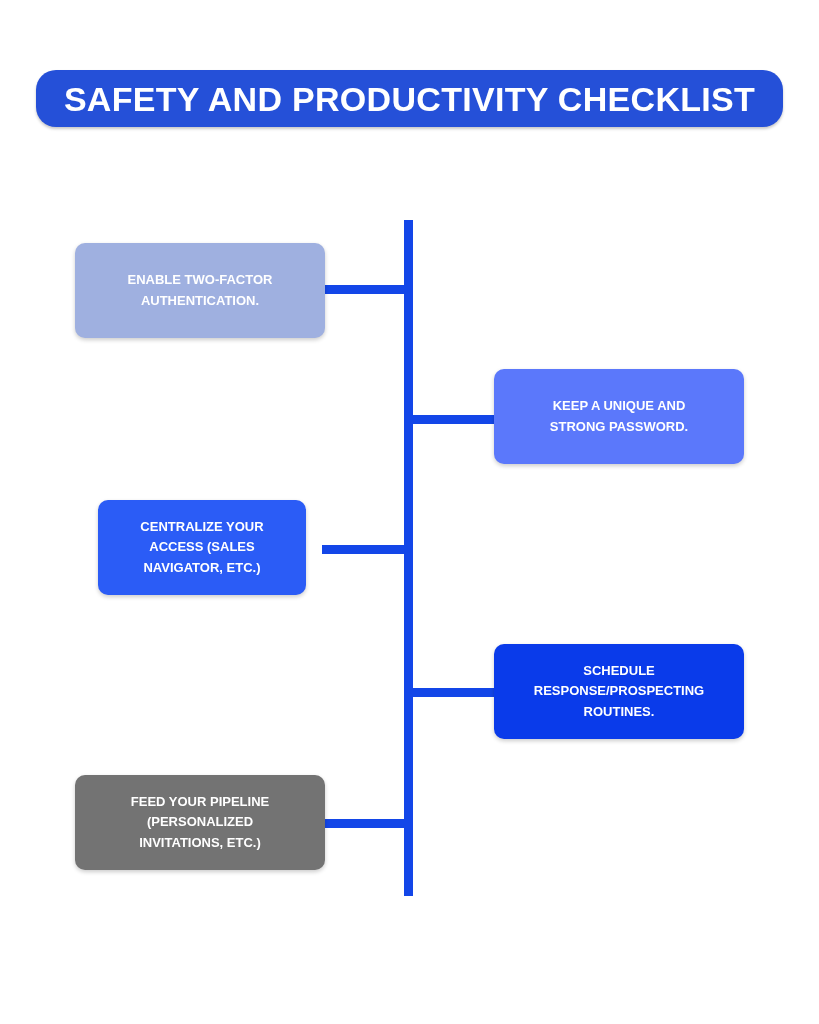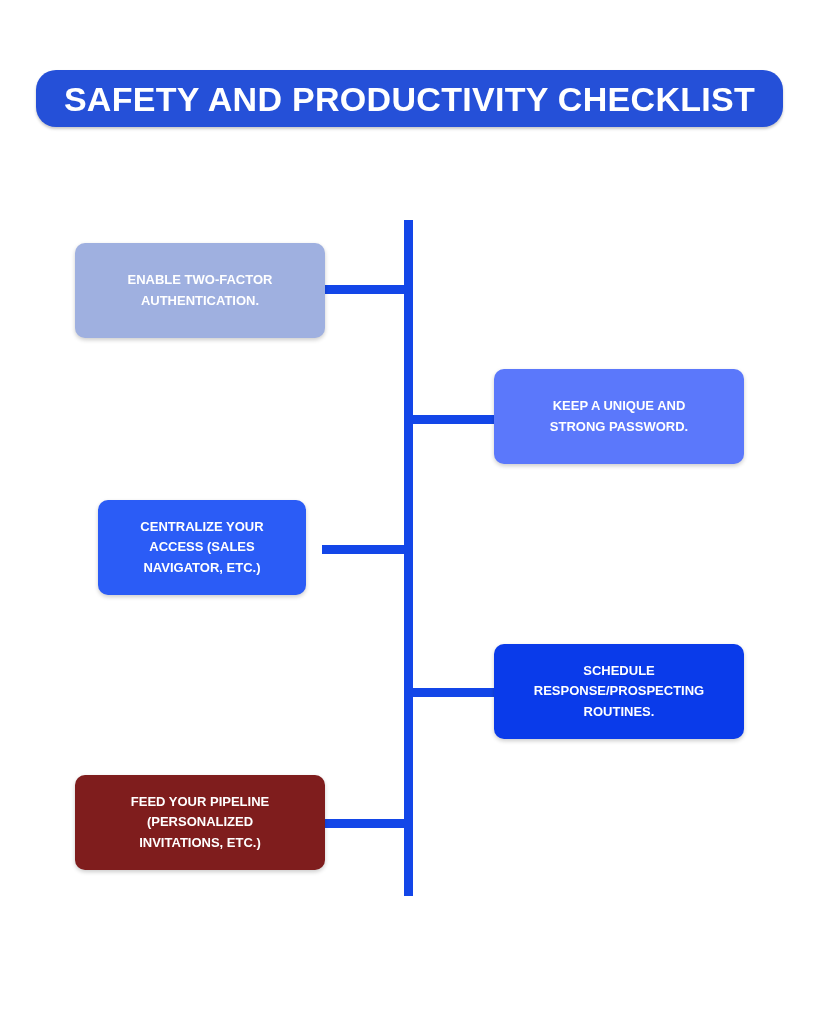--- a/index.html
+++ b/index.html
@@ -88,21 +88,21 @@
     font-weight: bold;
     line-height: 1.55;
     text-align: center;
     white-space: pre-line;
   }
 
   .box-1 { left: 75px;  top: 243px; width: 250px; height: 95px; background: #9fb0e0; }
   .box-2 { left: 494px; top: 369px; width: 250px; height: 95px; background: #5b78fb; }
   .box-3 { left: 75px;  top: 500px; width: 208px; height: 95px; background: #2b5cf6; margin-left: 23px; }
   .box-4 { left: 494px; top: 644px; width: 250px; height: 95px; background: #0a3bea; align-items: center; }
-  .box-5 { left: 75px;  top: 775px; width: 250px; height: 95px; background: #7f1d1d; }
+  .box-5 { left: 75px;  top: 775px; width: 250px; height: 95px; background: #737373; }
 </style>
 </head>
 <body>
 
 <div class="canvas">
 
   <div class="title-banner">
     <div class="title-text">SAFETY AND PRODUCTIVITY CHECKLIST</div>
   </div>
 

